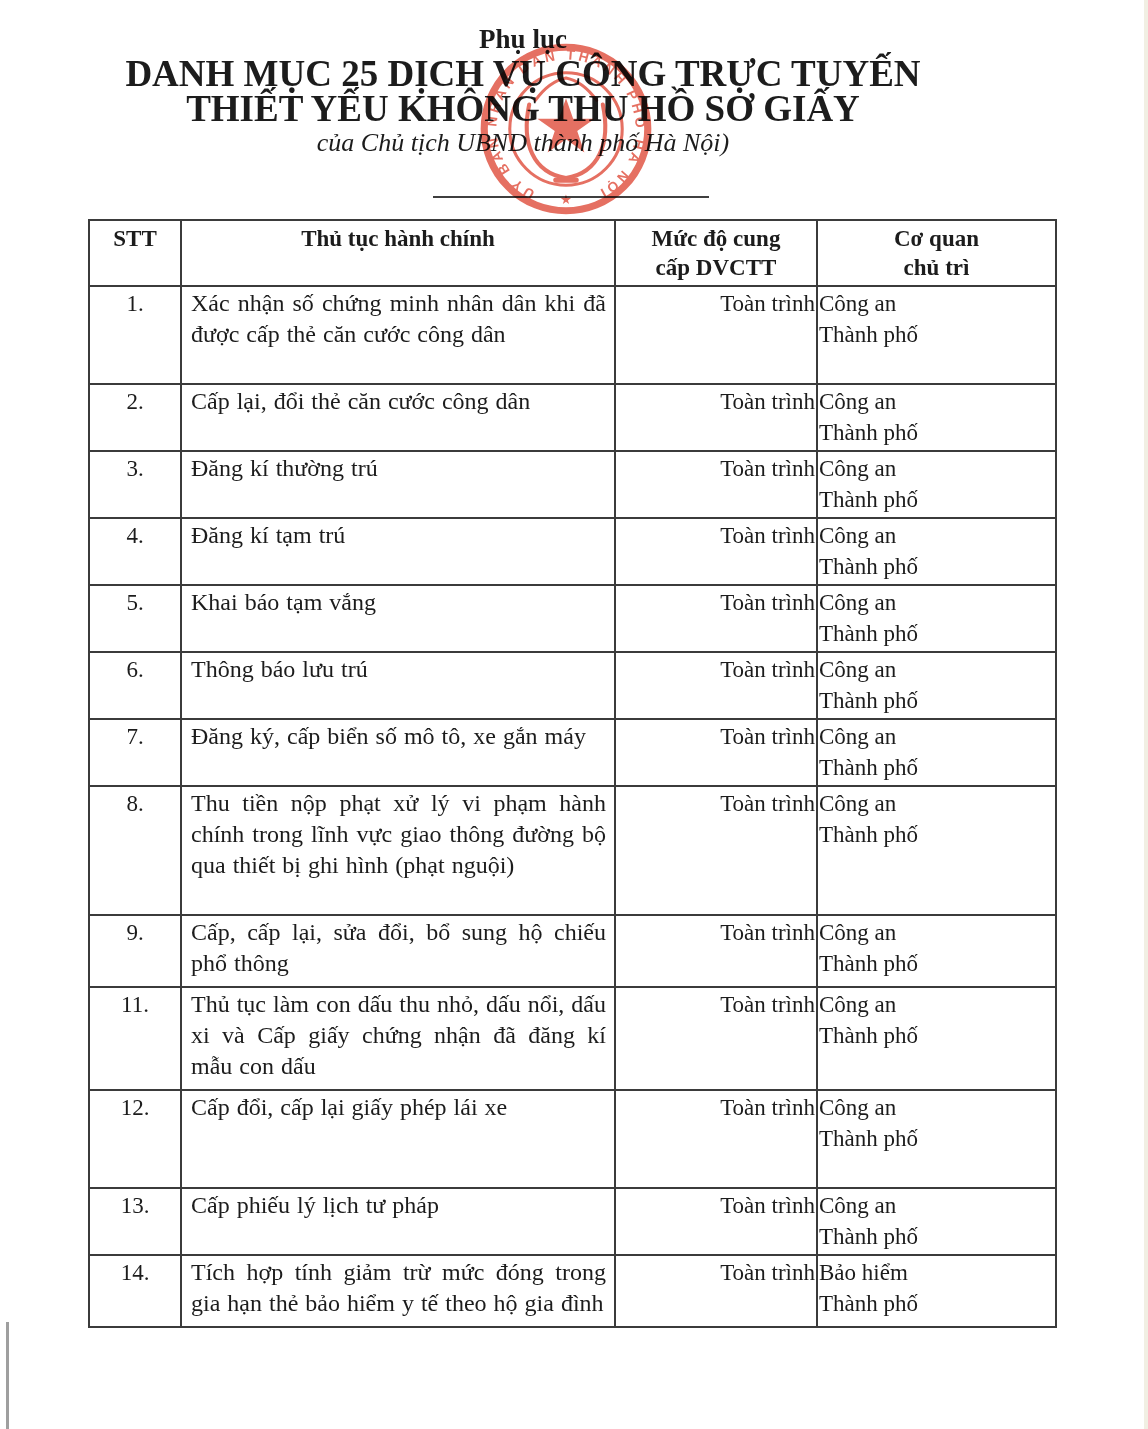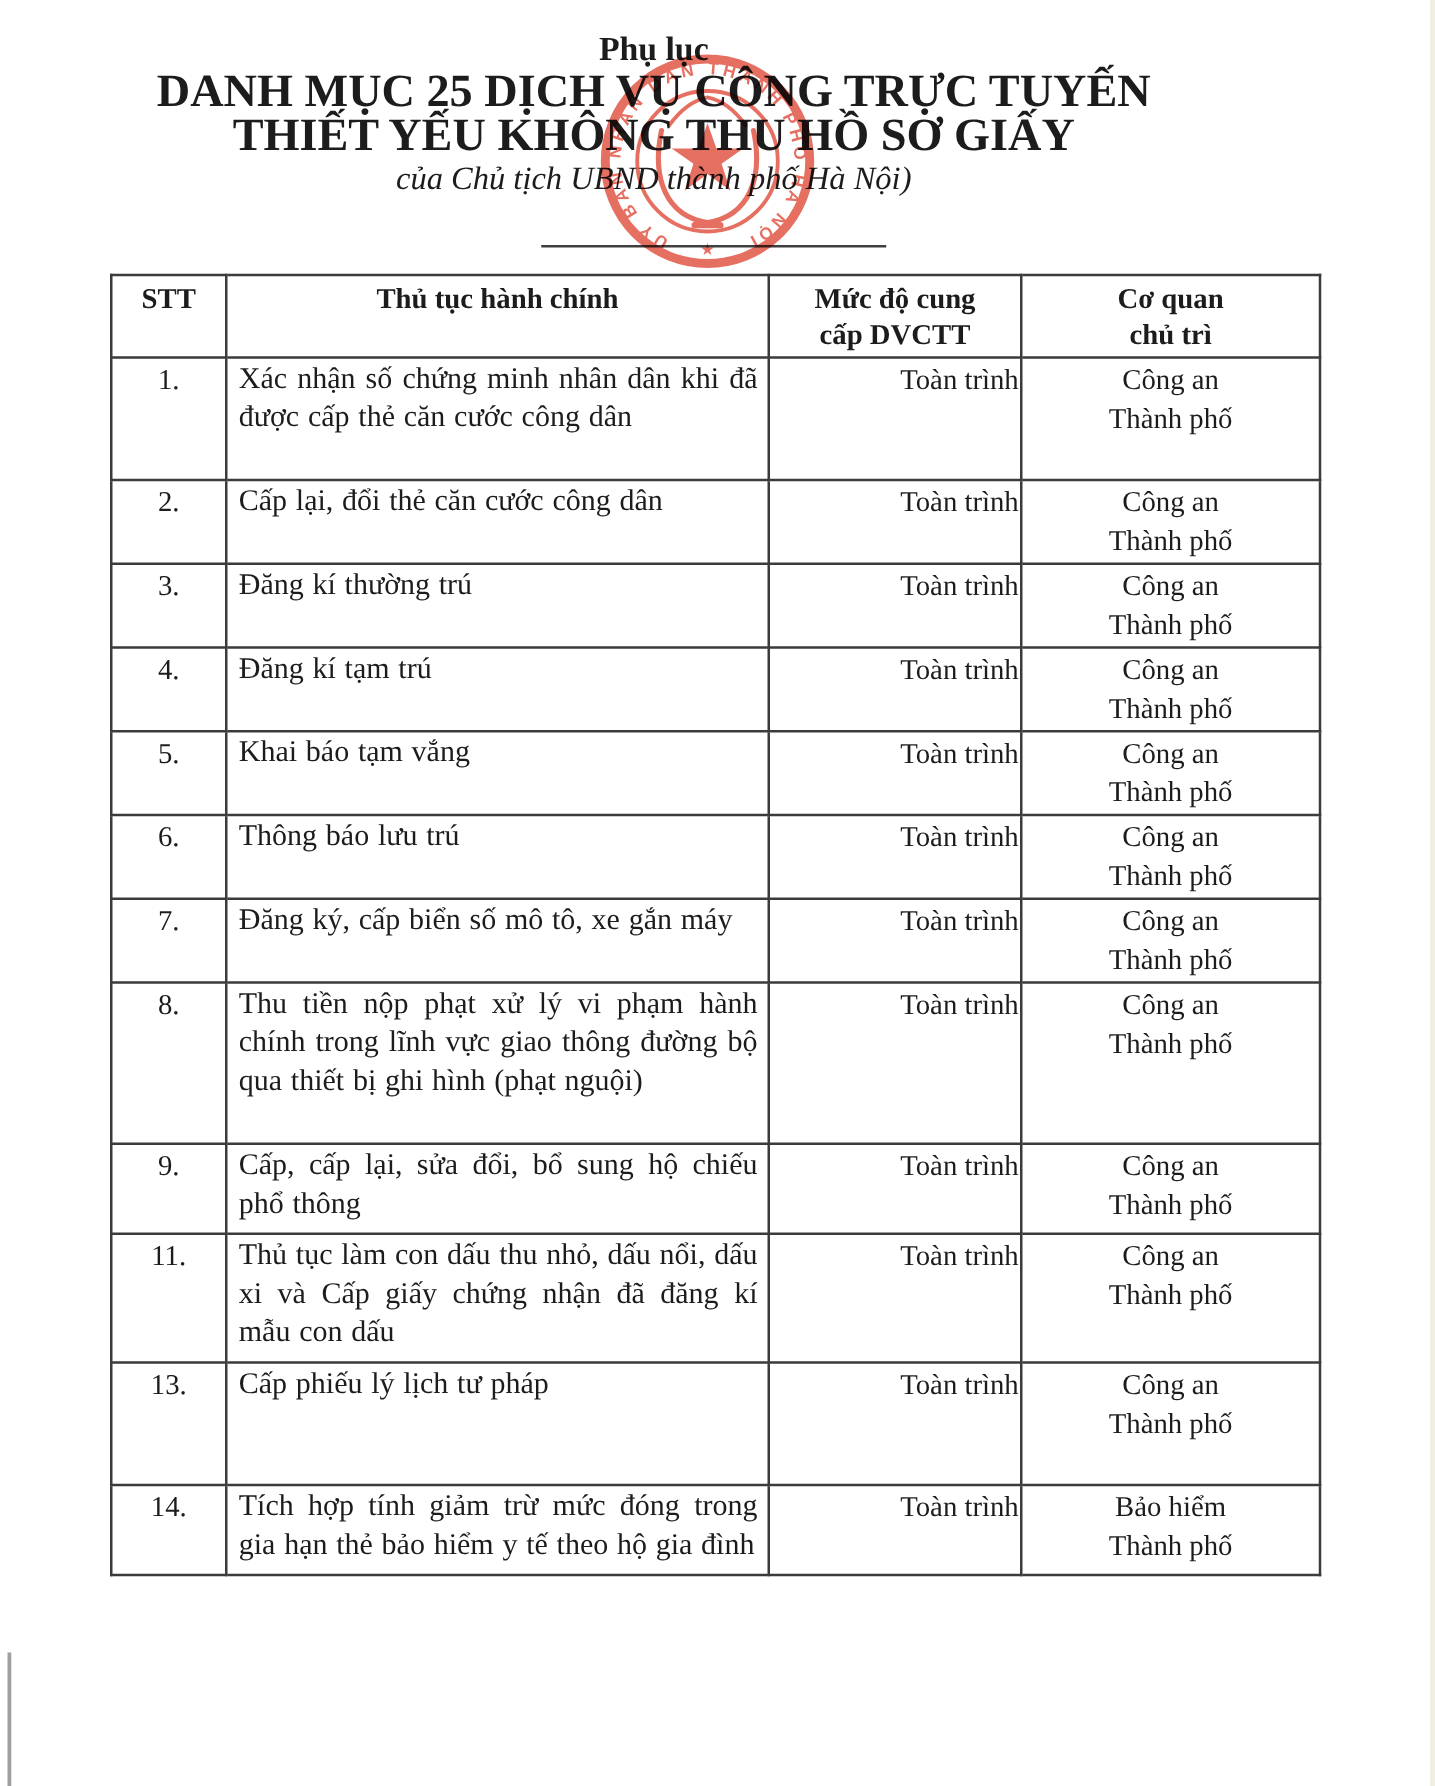--- a/index.html
+++ b/index.html
@@ -50,21 +50,21 @@
     font-weight:bold;font-size:23px;line-height:29px;
     text-align:center;padding:3px 2px;
     white-space:pre-line;
   }
   td.cell-stt{text-align:center;line-height:31px;padding-top:1px;}
   td.cell-procedure{
     text-align:justify;font-size:24px;line-height:31px;
     padding:1px 8px 7px 9px;word-spacing:1px;
   }
   td.cell-level{text-align:right;line-height:31px;padding-top:1px;}
-  td.cell-agency{text-align:center;line-height:31px;padding-top:1px;white-space:pre-line;}
+  td.cell-agency{line-height:31px;padding-top:1px;white-space:pre-line;}
   tbody tr:nth-child(1){height:98px;}
   tbody tr:nth-child(2),tbody tr:nth-child(3),tbody tr:nth-child(4),
   tbody tr:nth-child(5),tbody tr:nth-child(6),tbody tr:nth-child(7),
   tbody tr:nth-child(9),tbody tr:nth-child(10),tbody tr:nth-child(12),
   tbody tr:nth-child(13){height:67px;}
   tbody tr:nth-child(8){height:129px;}
   tbody tr:nth-child(11),tbody tr:nth-child(14){height:98px;}
   
   .edge-right{
     position:absolute;right:0;top:0;width:4px;height:1429px;
@@ -194,20 +194,27 @@
 Thành phố</td>
         </tr>
         <tr>
           <td class="cell-stt">11.</td>
           <td class="cell-procedure">Thủ tục làm con dấu thu nhỏ, dấu nổi, dấu xi và Cấp giấy chứng nhận đã đăng kí mẫu con dấu</td>
           <td class="cell-level">Toàn trình</td>
           <td class="cell-agency">Công an
 Thành phố</td>
         </tr>
         <tr>
+          <td class="cell-stt">12.</td>
+          <td class="cell-procedure">Cấp đổi, cấp lại giấy phép lái xe</td>
+          <td class="cell-level">Toàn trình</td>
+          <td class="cell-agency">Công an
+Thành phố</td>
+        </tr>
+        <tr>
           <td class="cell-stt">13.</td>
           <td class="cell-procedure">Cấp phiếu lý lịch tư pháp</td>
           <td class="cell-level">Toàn trình</td>
           <td class="cell-agency">Công an
 Thành phố</td>
         </tr>
         <tr>
           <td class="cell-stt">14.</td>
           <td class="cell-procedure">Tích hợp tính giảm trừ mức đóng trong gia hạn thẻ bảo hiểm y tế theo hộ gia đình</td>
           <td class="cell-level">Toàn trình</td>

